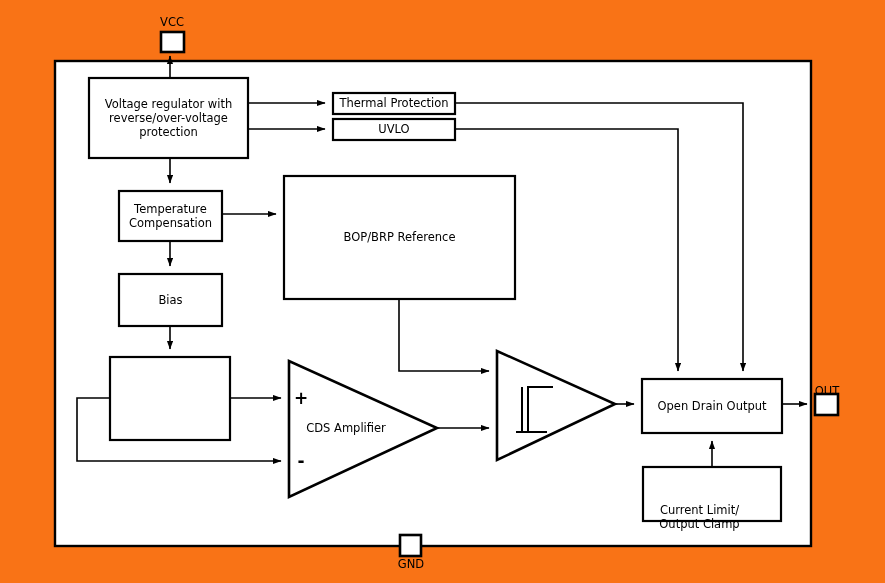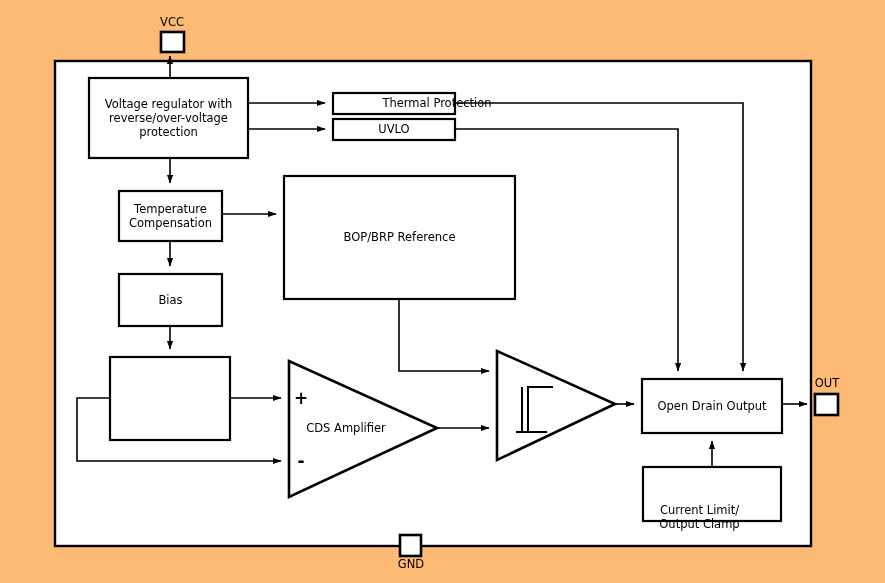--- a/index.html
+++ b/index.html
@@ -1,19 +1,19 @@
 <!DOCTYPE html>
 <html><head>
 <meta charset="utf-8">
 <style>
   html,body{margin:0;padding:0;background:#ffffff;}
   #root{
     position:relative;
     width:885px;height:583px;
-    background:#fdba74;
+    background:#f97316;
     font-family:"DejaVu Sans","Liberation Sans",sans-serif;
     overflow:hidden;
   }
   #svg{position:absolute;left:0;top:0;width:885px;height:583px;}
   .lbl{
     position:absolute;
     font-family:"DejaVu Sans","Liberation Sans",sans-serif;
     color:#000000;
     text-align:center;
     line-height:1.22;
@@ -99,27 +99,27 @@
       <path d="M712,467 L712,441" marker-end="url(#ah)"></path>
 
       <path d="M782,404 L807,404" marker-end="url(#ah)"></path>
     </g>
   </svg>
 
   <div class="lbl pin-label" style="left:142px;top:14px;width:60px;height:16px;">VCC</div>
 
   <div class="lbl pin-label" style="left:381px;top:556px;width:60px;height:16px;">GND</div>
 
-  <div class="lbl pin-label" style="left:797px;top:375px;width:60px;height:16px;text-align:center;">OUT</div>
+  <div class="lbl pin-label" style="left:797px;top:383px;width:60px;height:16px;text-align:center;">OUT</div>
 
   <div class="lbl blk-label" style="left:89px;top:78px;width:159px;height:80px;">Voltage regulator with
 reverse/over-voltage
 protection</div>
 
-  <div class="lbl blk-label" style="left:333px;top:93px;width:122px;height:21px;padding-left:43px;">Thermal Protection</div>
+  <div class="lbl blk-label" style="left:333px;top:93px;width:122px;height:21px;">Thermal Protection</div>
 
   <div class="lbl blk-label" style="left:333px;top:119px;width:122px;height:21px;">UVLO</div>
 
   <div class="lbl blk-label" style="left:119px;top:191px;width:103px;height:50px;">Temperature
 Compensation</div>
 
   <div class="lbl blk-label" style="left:284px;top:176px;width:231px;height:123px;border-radius:10px;">BOP/BRP Reference</div>
 
   <div class="lbl blk-label" style="left:119px;top:274px;width:103px;height:52px;">Bias</div>
 

